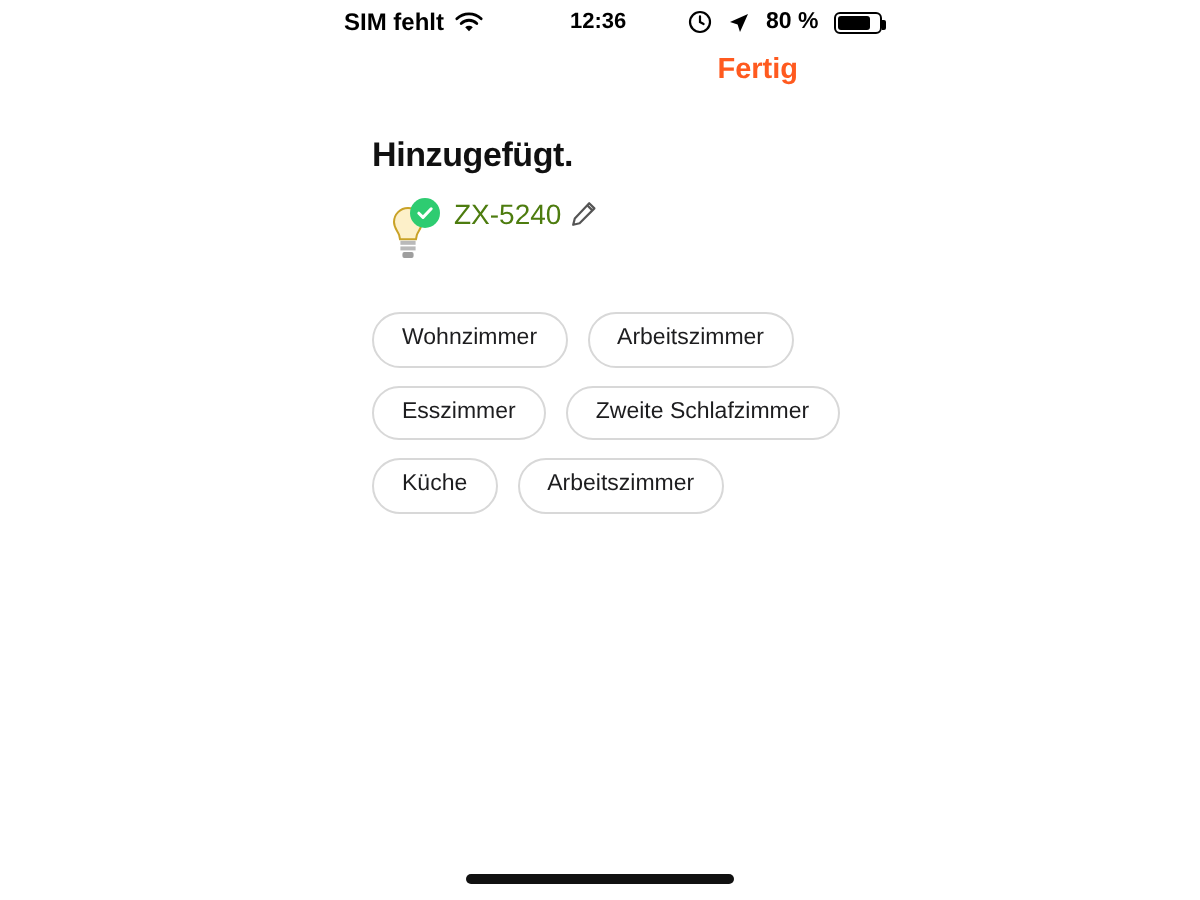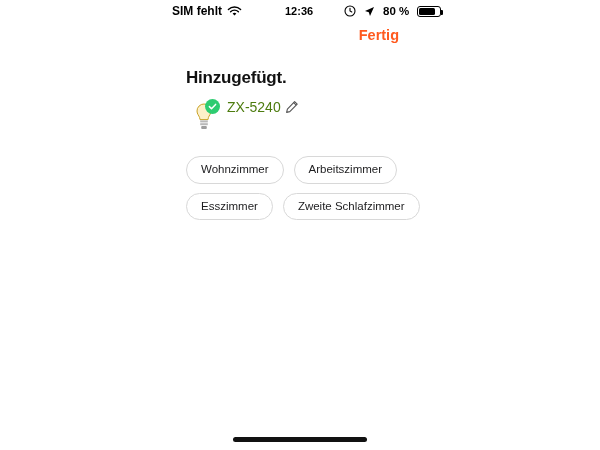--- a/index.html
+++ b/index.html
@@ -295,19 +295,23 @@
 
     <div class="rooms">
       <div class="chip-row">
         <button class="chip">Wohnzimmer</button>
         <button class="chip">Arbeitszimmer</button>
       </div>
       <div class="chip-row">
         <button class="chip">Esszimmer</button>
         <button class="chip">Zweite Schlafzimmer</button>
       </div>
+      <div class="chip-row">
+        <button class="chip">Küche</button>
+        <button class="chip">Arbeitszimmer</button>
+      </div>
     </div>
 
   </div>
 
   <div class="home-indicator"></div>
 
 </div>
 
 </body></html>

